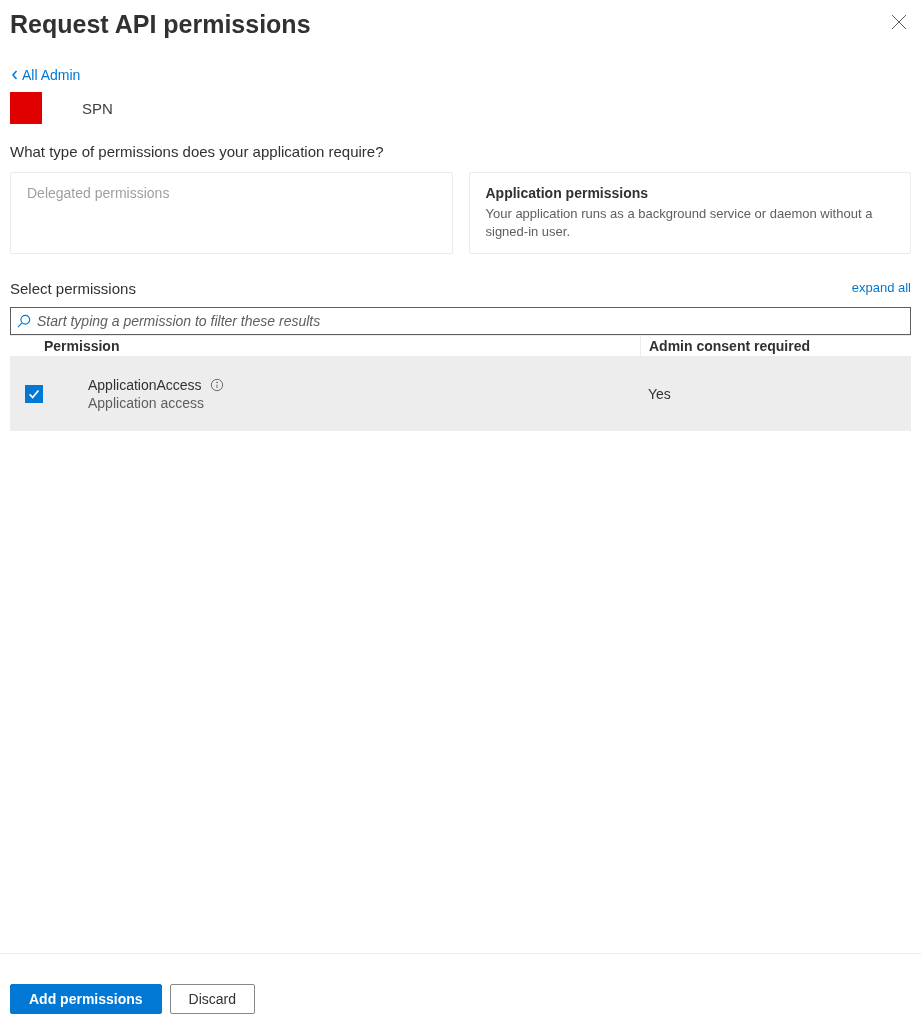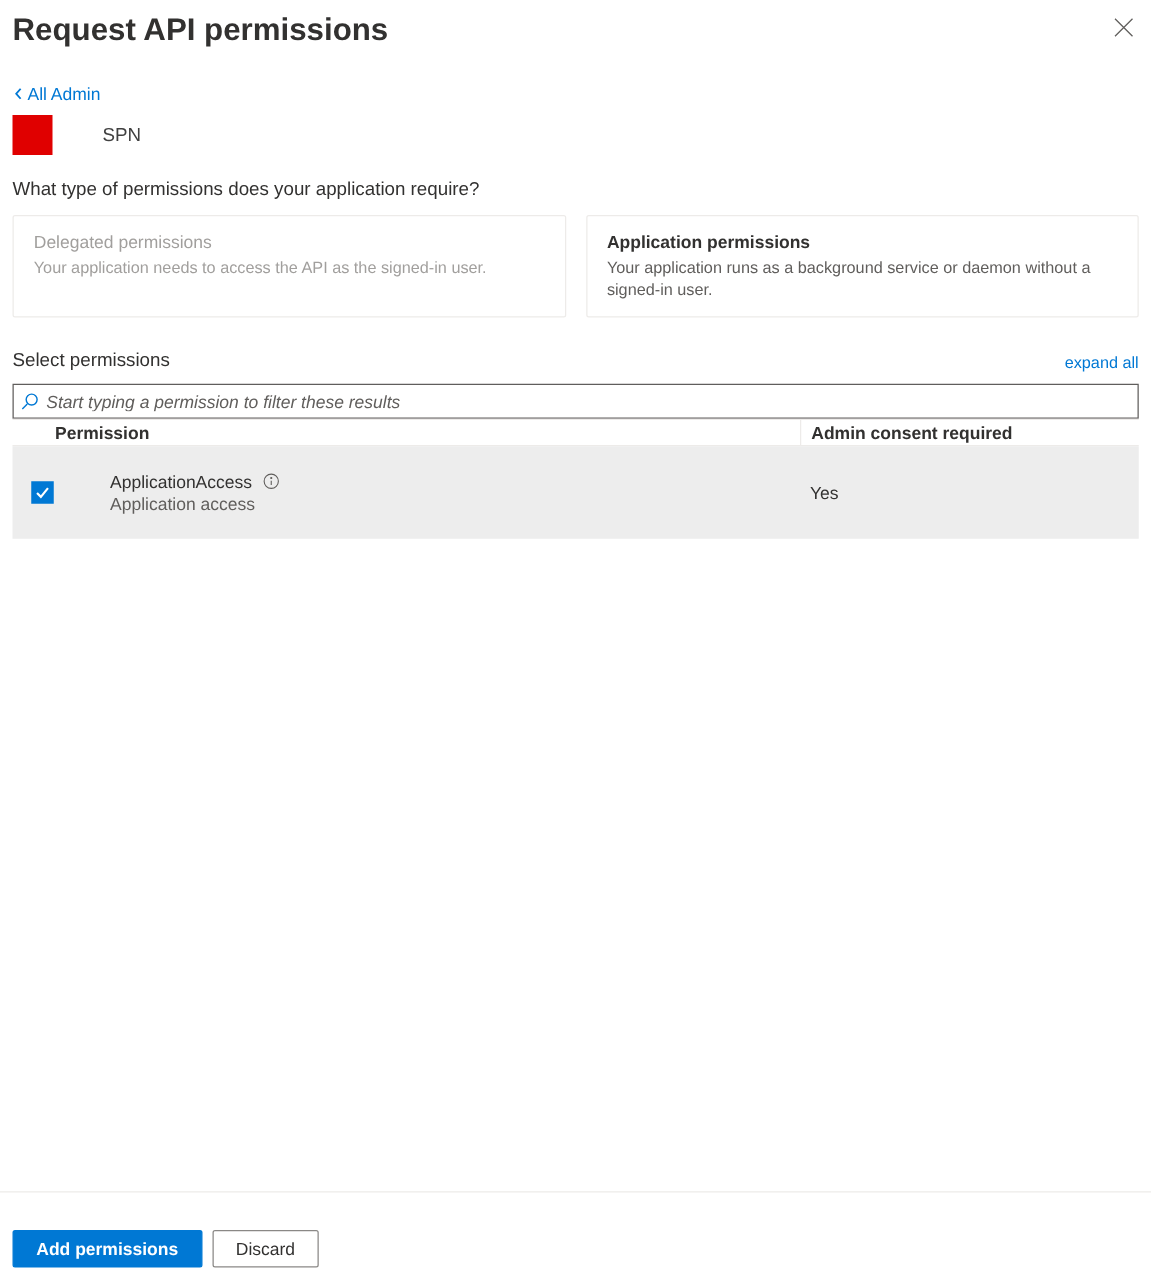--- a/index.html
+++ b/index.html
@@ -100,21 +100,21 @@
       margin-bottom: 4px;
     }
     .card-desc {
       font-size: 13px;
       color: #605e5c;
       line-height: 1.4;
     }
     .select-header {
       display: flex;
       justify-content: space-between;
-      align-items: flex-end;
+      align-items: flex-start;
       margin-bottom: 10px;
     }
     .select-title {
       font-size: 15px;
       color: #323130;
     }
     .expand-all {
       color: #0078d4;
       font-size: 13px;
       cursor: pointer;
@@ -295,21 +295,20 @@
   <div class="api-row">
     <div class="api-icon"></div>
     <div class="api-name">SPN</div>
   </div>
 
   <div class="question">What type of permissions does your application require?</div>
 
   <div class="permission-cards">
     <div class="permission-card disabled">
       <div class="card-title">Delegated permissions</div>
-      <div class="card-desc">Your application needs to access the API as the signed-in user.</div>
     </div>
     <div class="permission-card">
       <div class="card-title">Application permissions</div>
       <div class="card-desc">Your application runs as a background service or daemon without a signed-in user.</div>
     </div>
   </div>
 
   <div class="select-header">
     <div class="select-title">Select permissions</div>
     <div class="expand-all">expand all</div>

